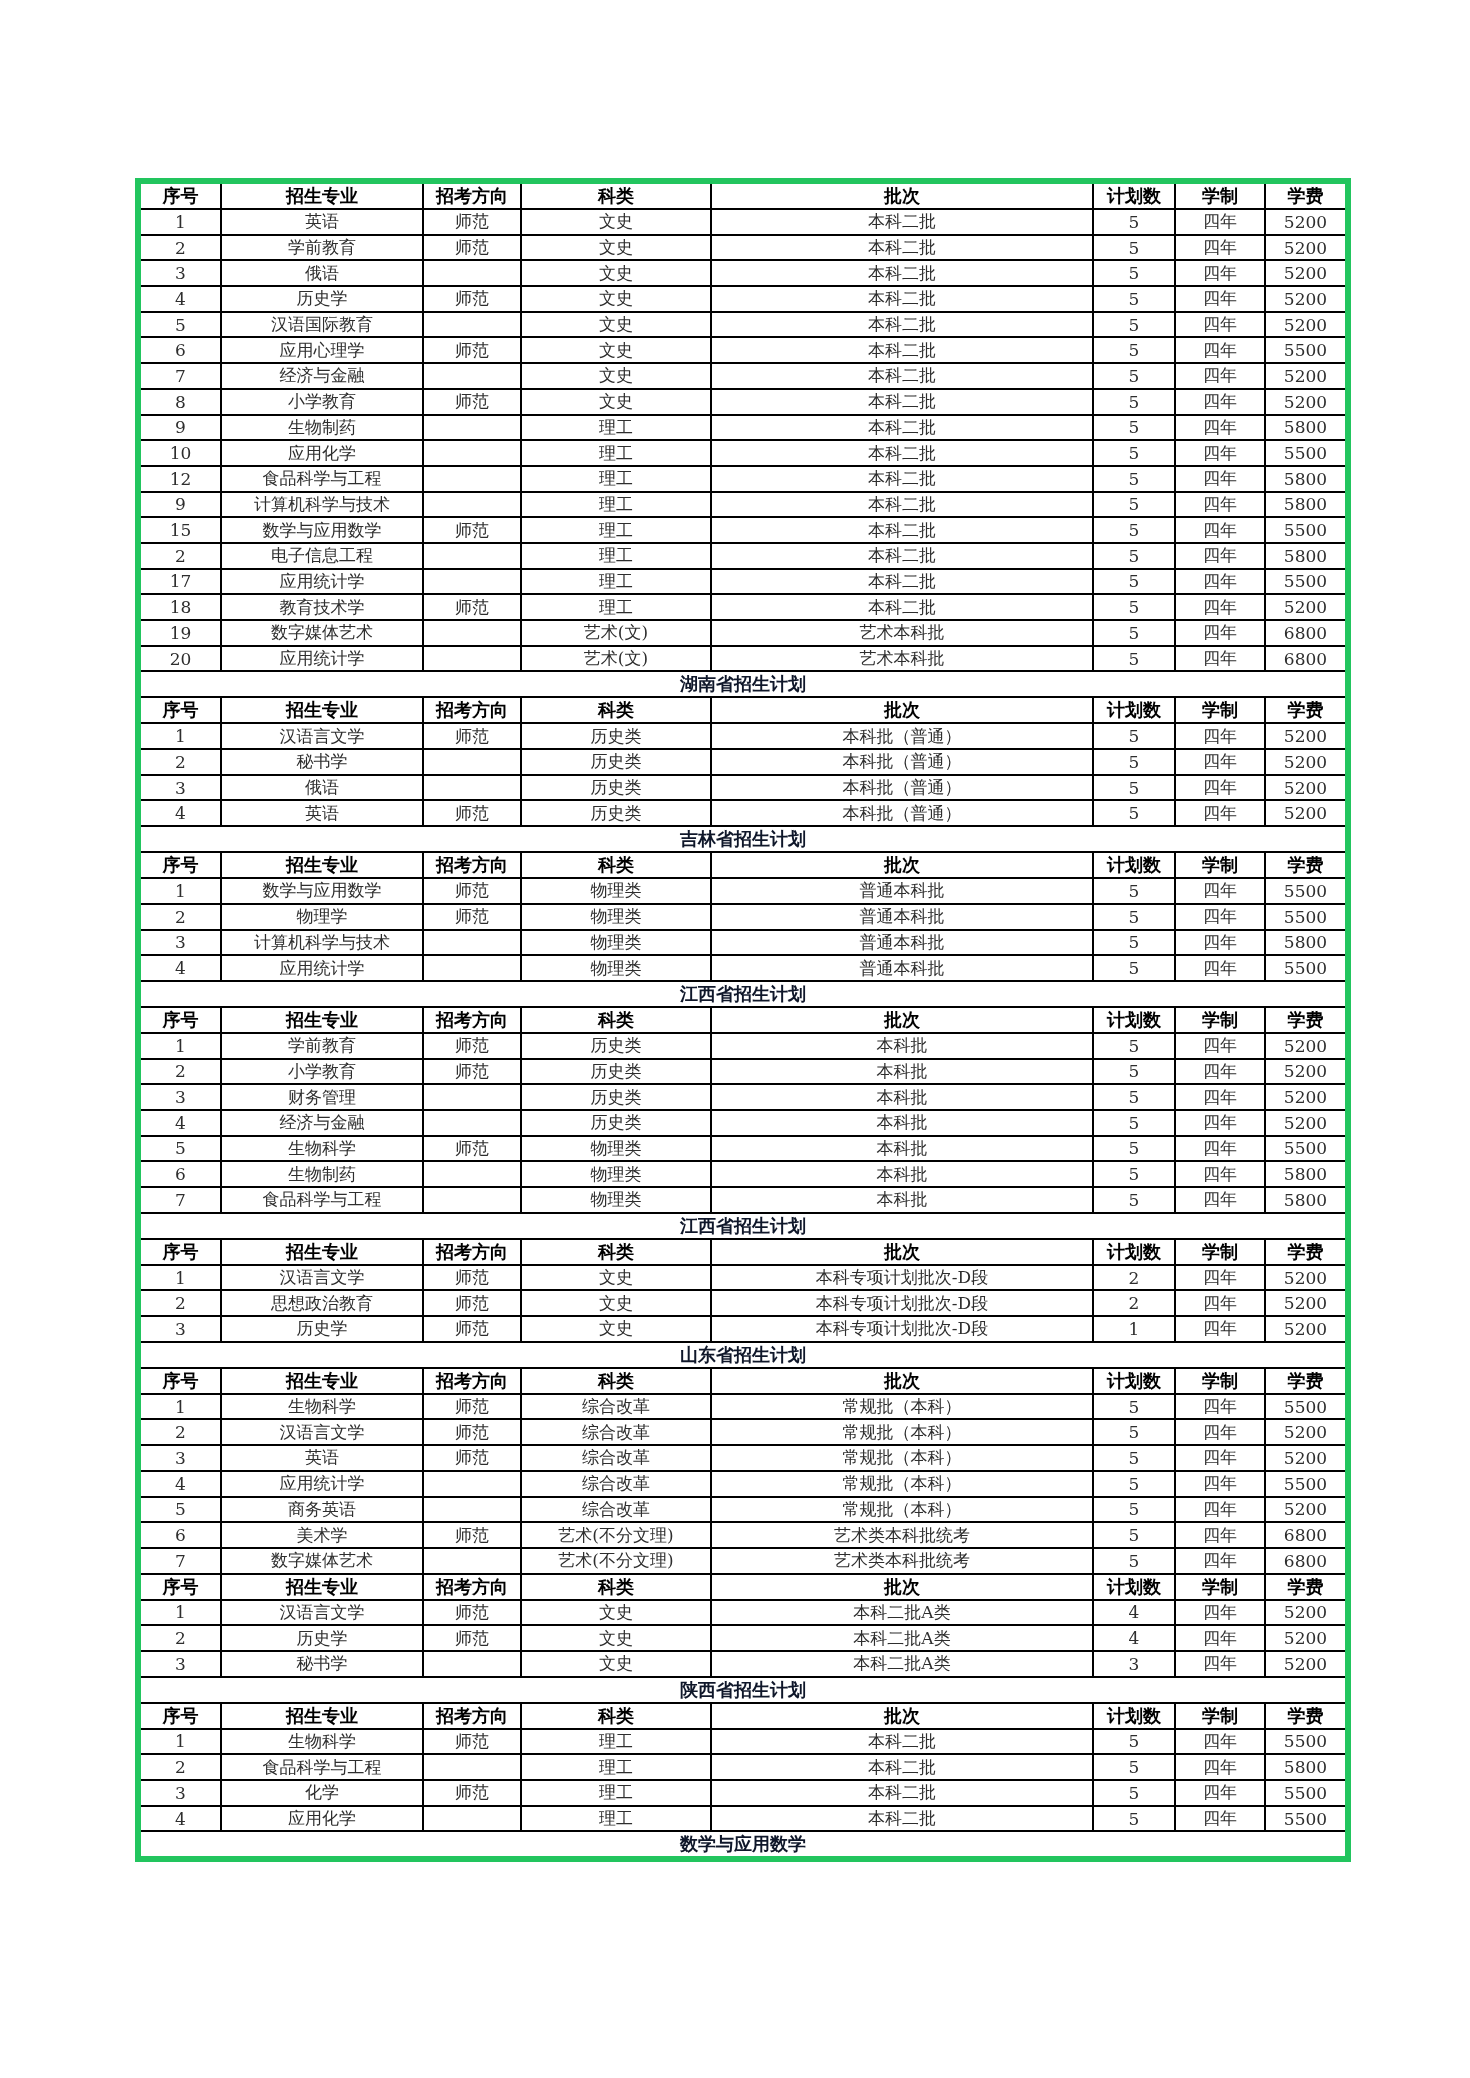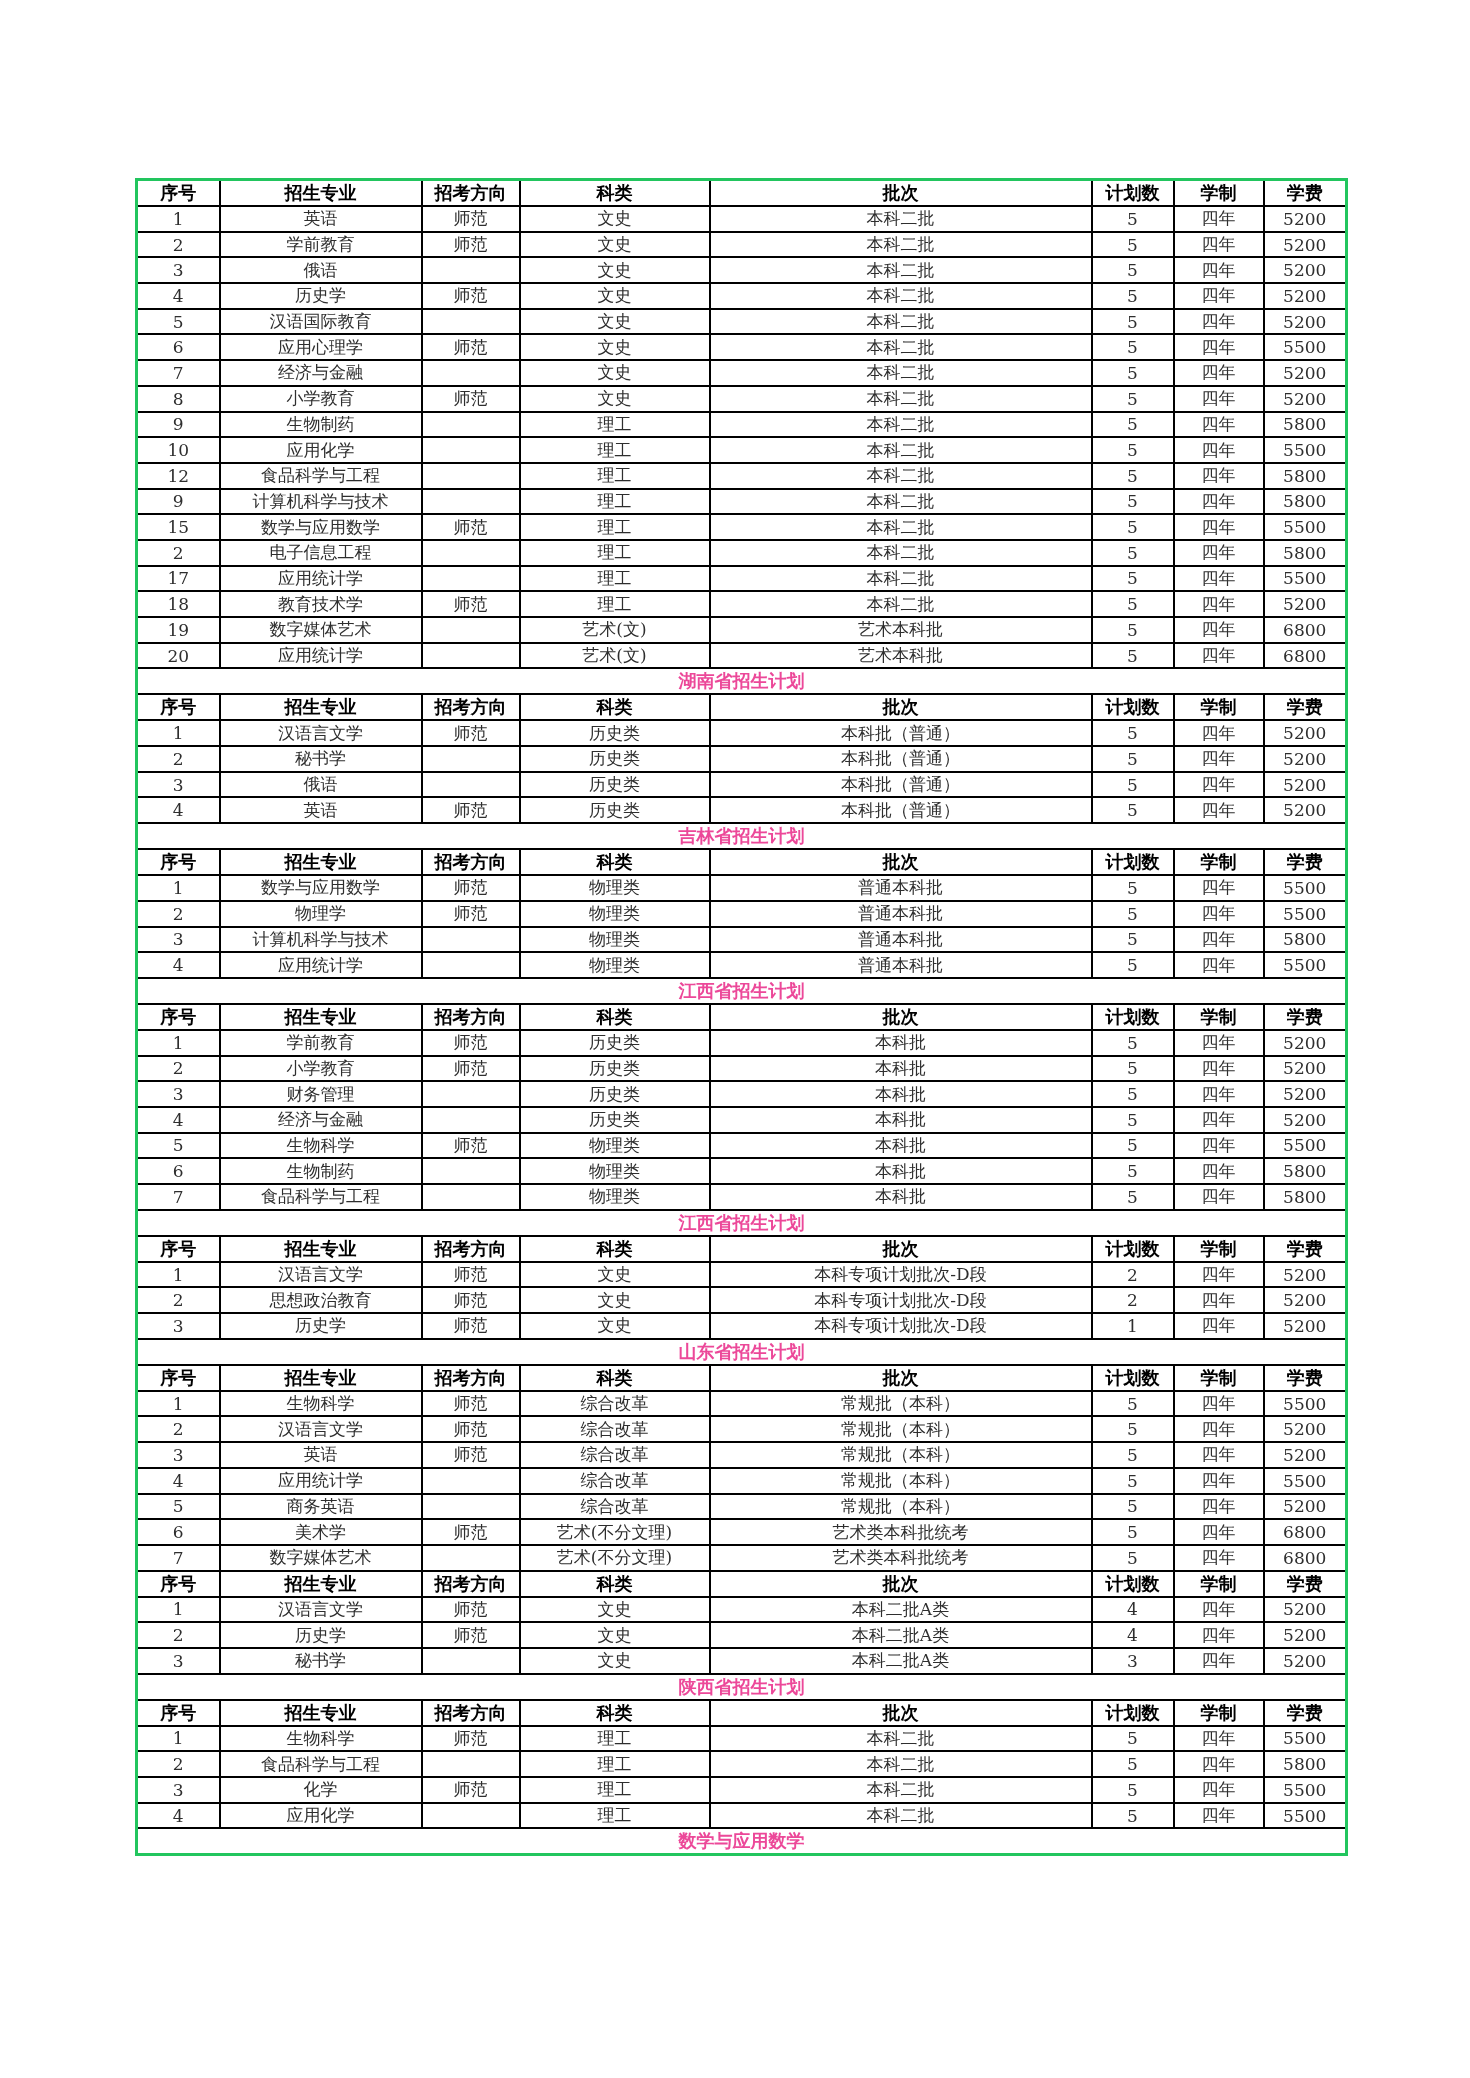--- a/index.html
+++ b/index.html
@@ -13,21 +13,21 @@
     position: relative;
     font-family: "DejaVu Serif", "Liberation Serif", serif;
   }
   table.plan-table {
     position: absolute;
     left: 135px;
     top: 178px;
     width: 1210px;
     border-collapse: collapse;
     table-layout: fixed;
-    border: 3px solid #22c55e;
+    border: 6px solid #22c55e;
   }
   table.plan-table td,
   table.plan-table th {
     border: 2px solid #000;
     height: 23.7px;
     padding: 0 2px;
     text-align: center;
     vertical-align: middle;
     white-space: nowrap;
     overflow: hidden;
@@ -38,21 +38,21 @@
     font-weight: bold;
     color: #000000;
   }
   table.plan-table td {
     font-size: 17px;
     color: #2e2e2e;
   }
   table.plan-table td.section-title {
     font-size: 18px;
     font-weight: bold;
-    color: #ec4899;
+    color: #0f172a;
   }
 </style>
 </head>
 <body>
 
 <div>
   <table class="plan-table">
     <colgroup>
       <col style="width:83px">
       <col style="width:202px">

